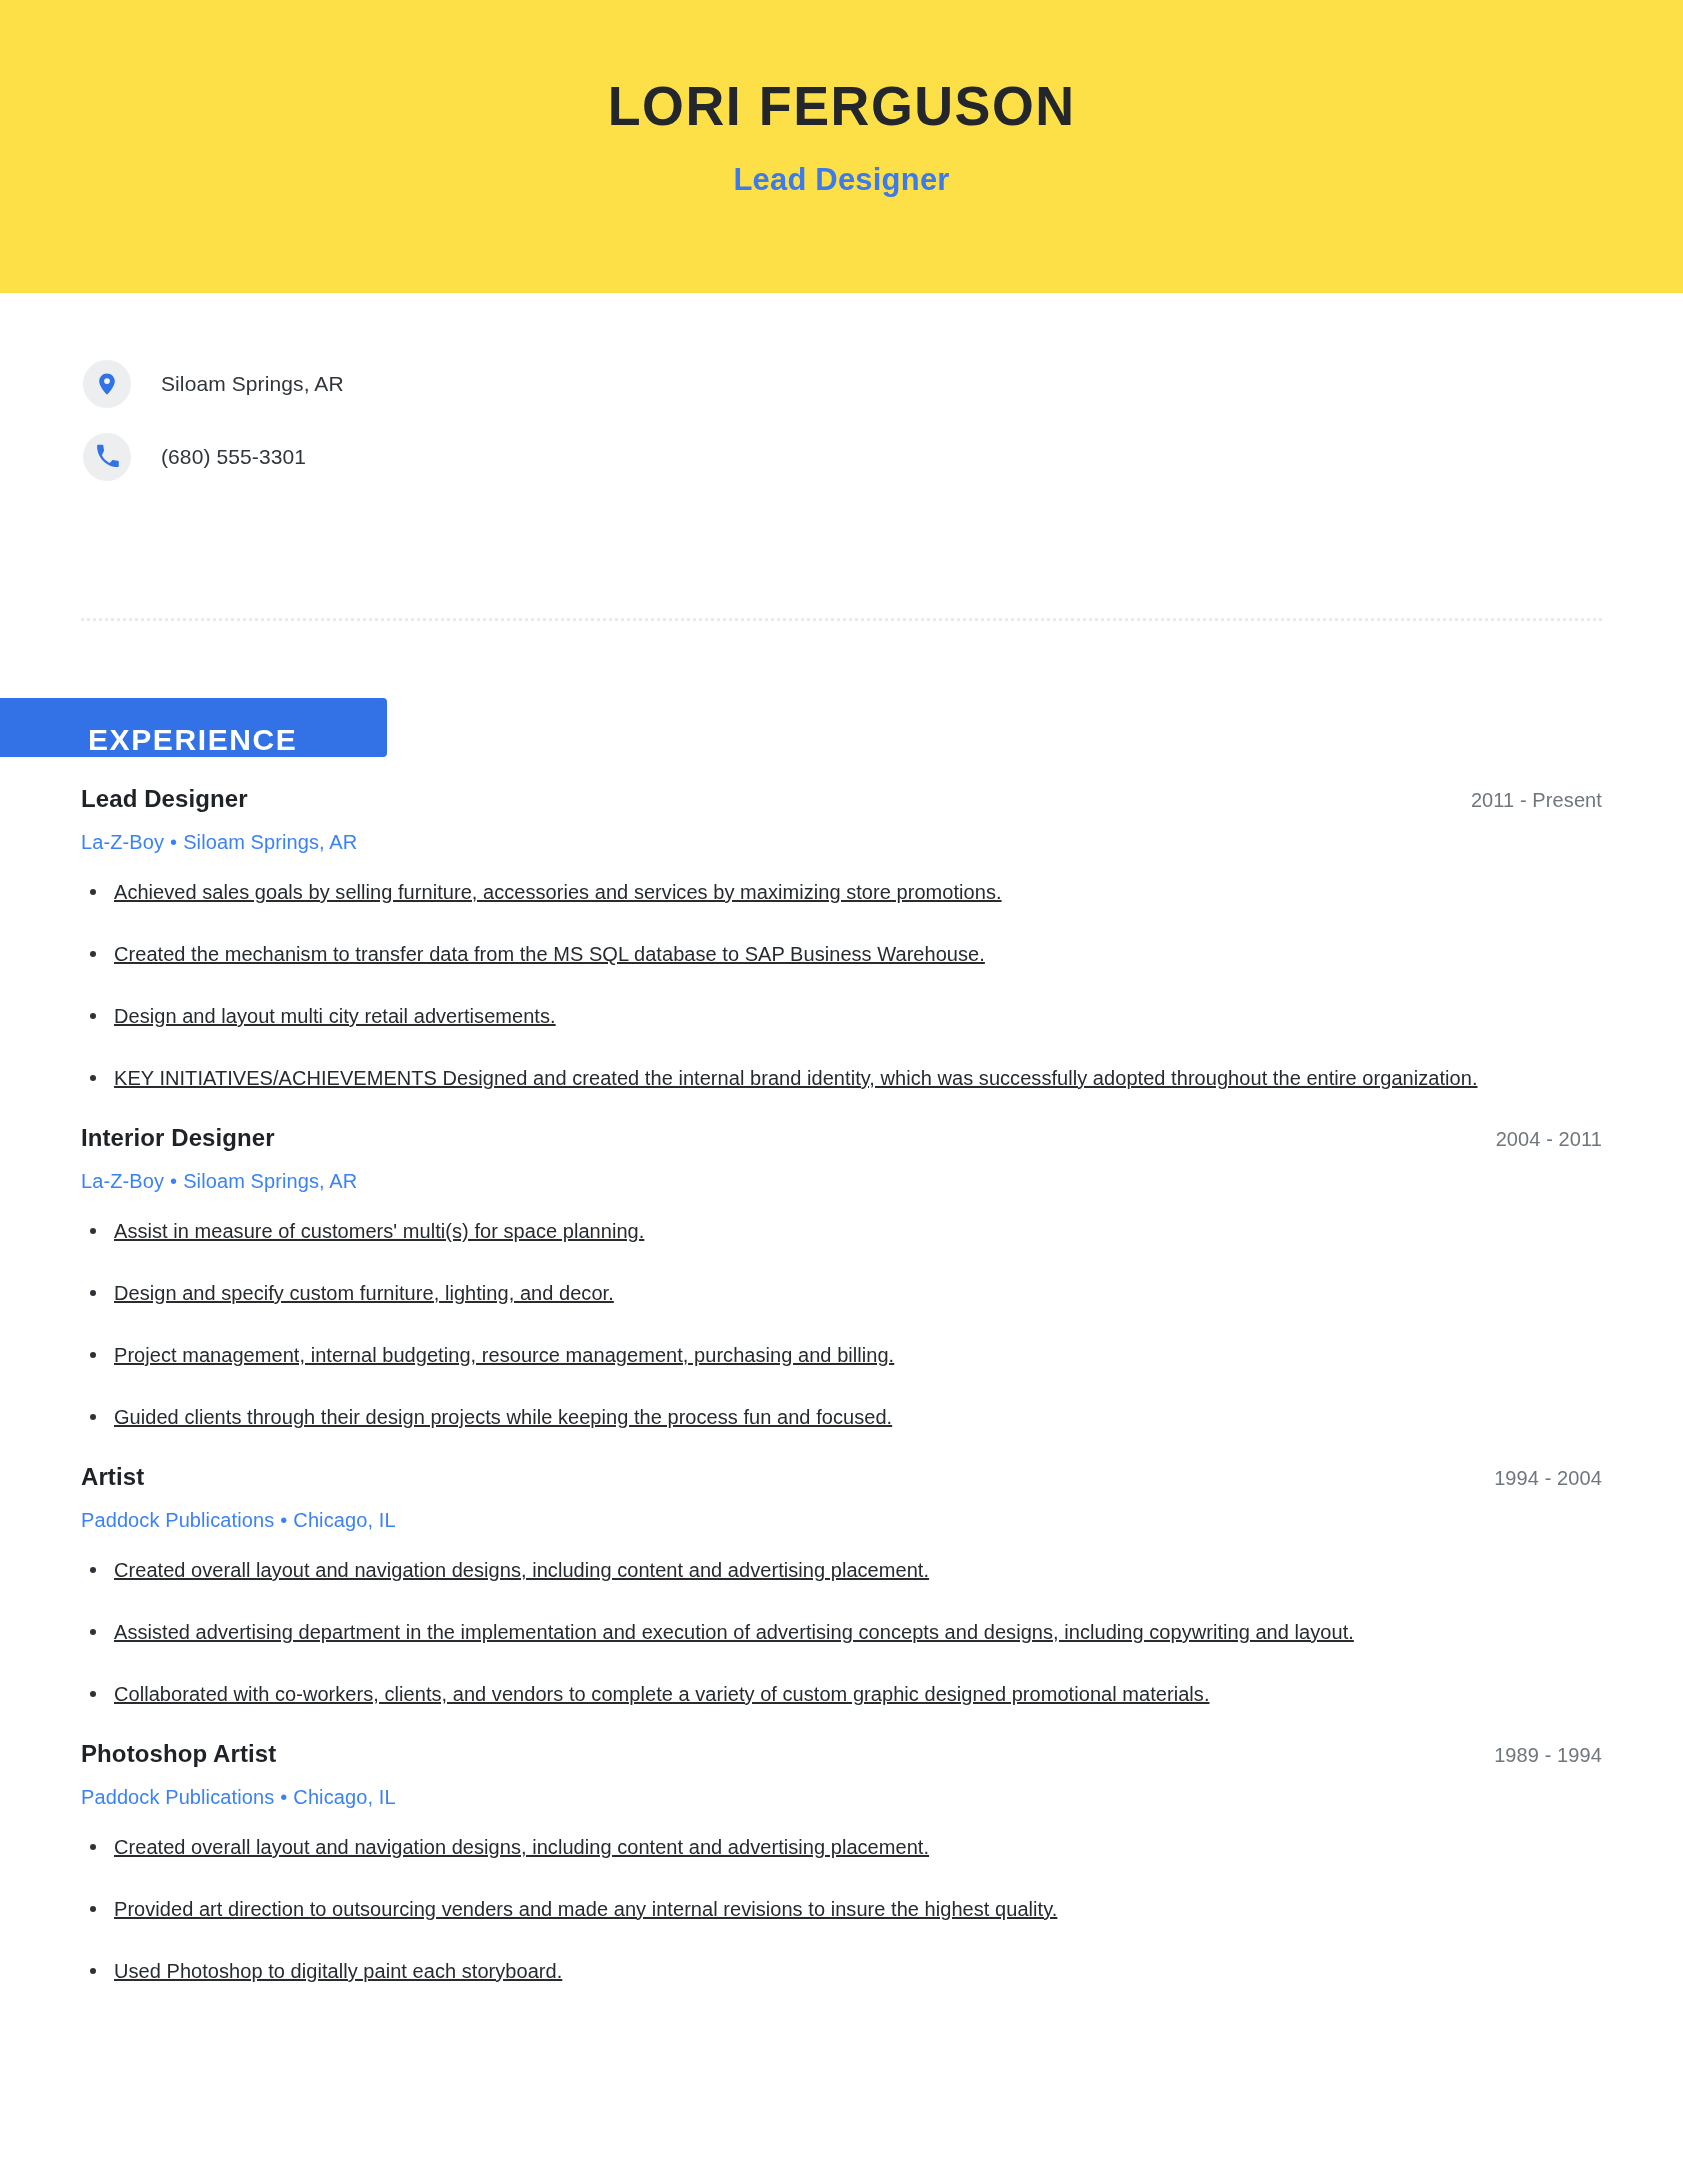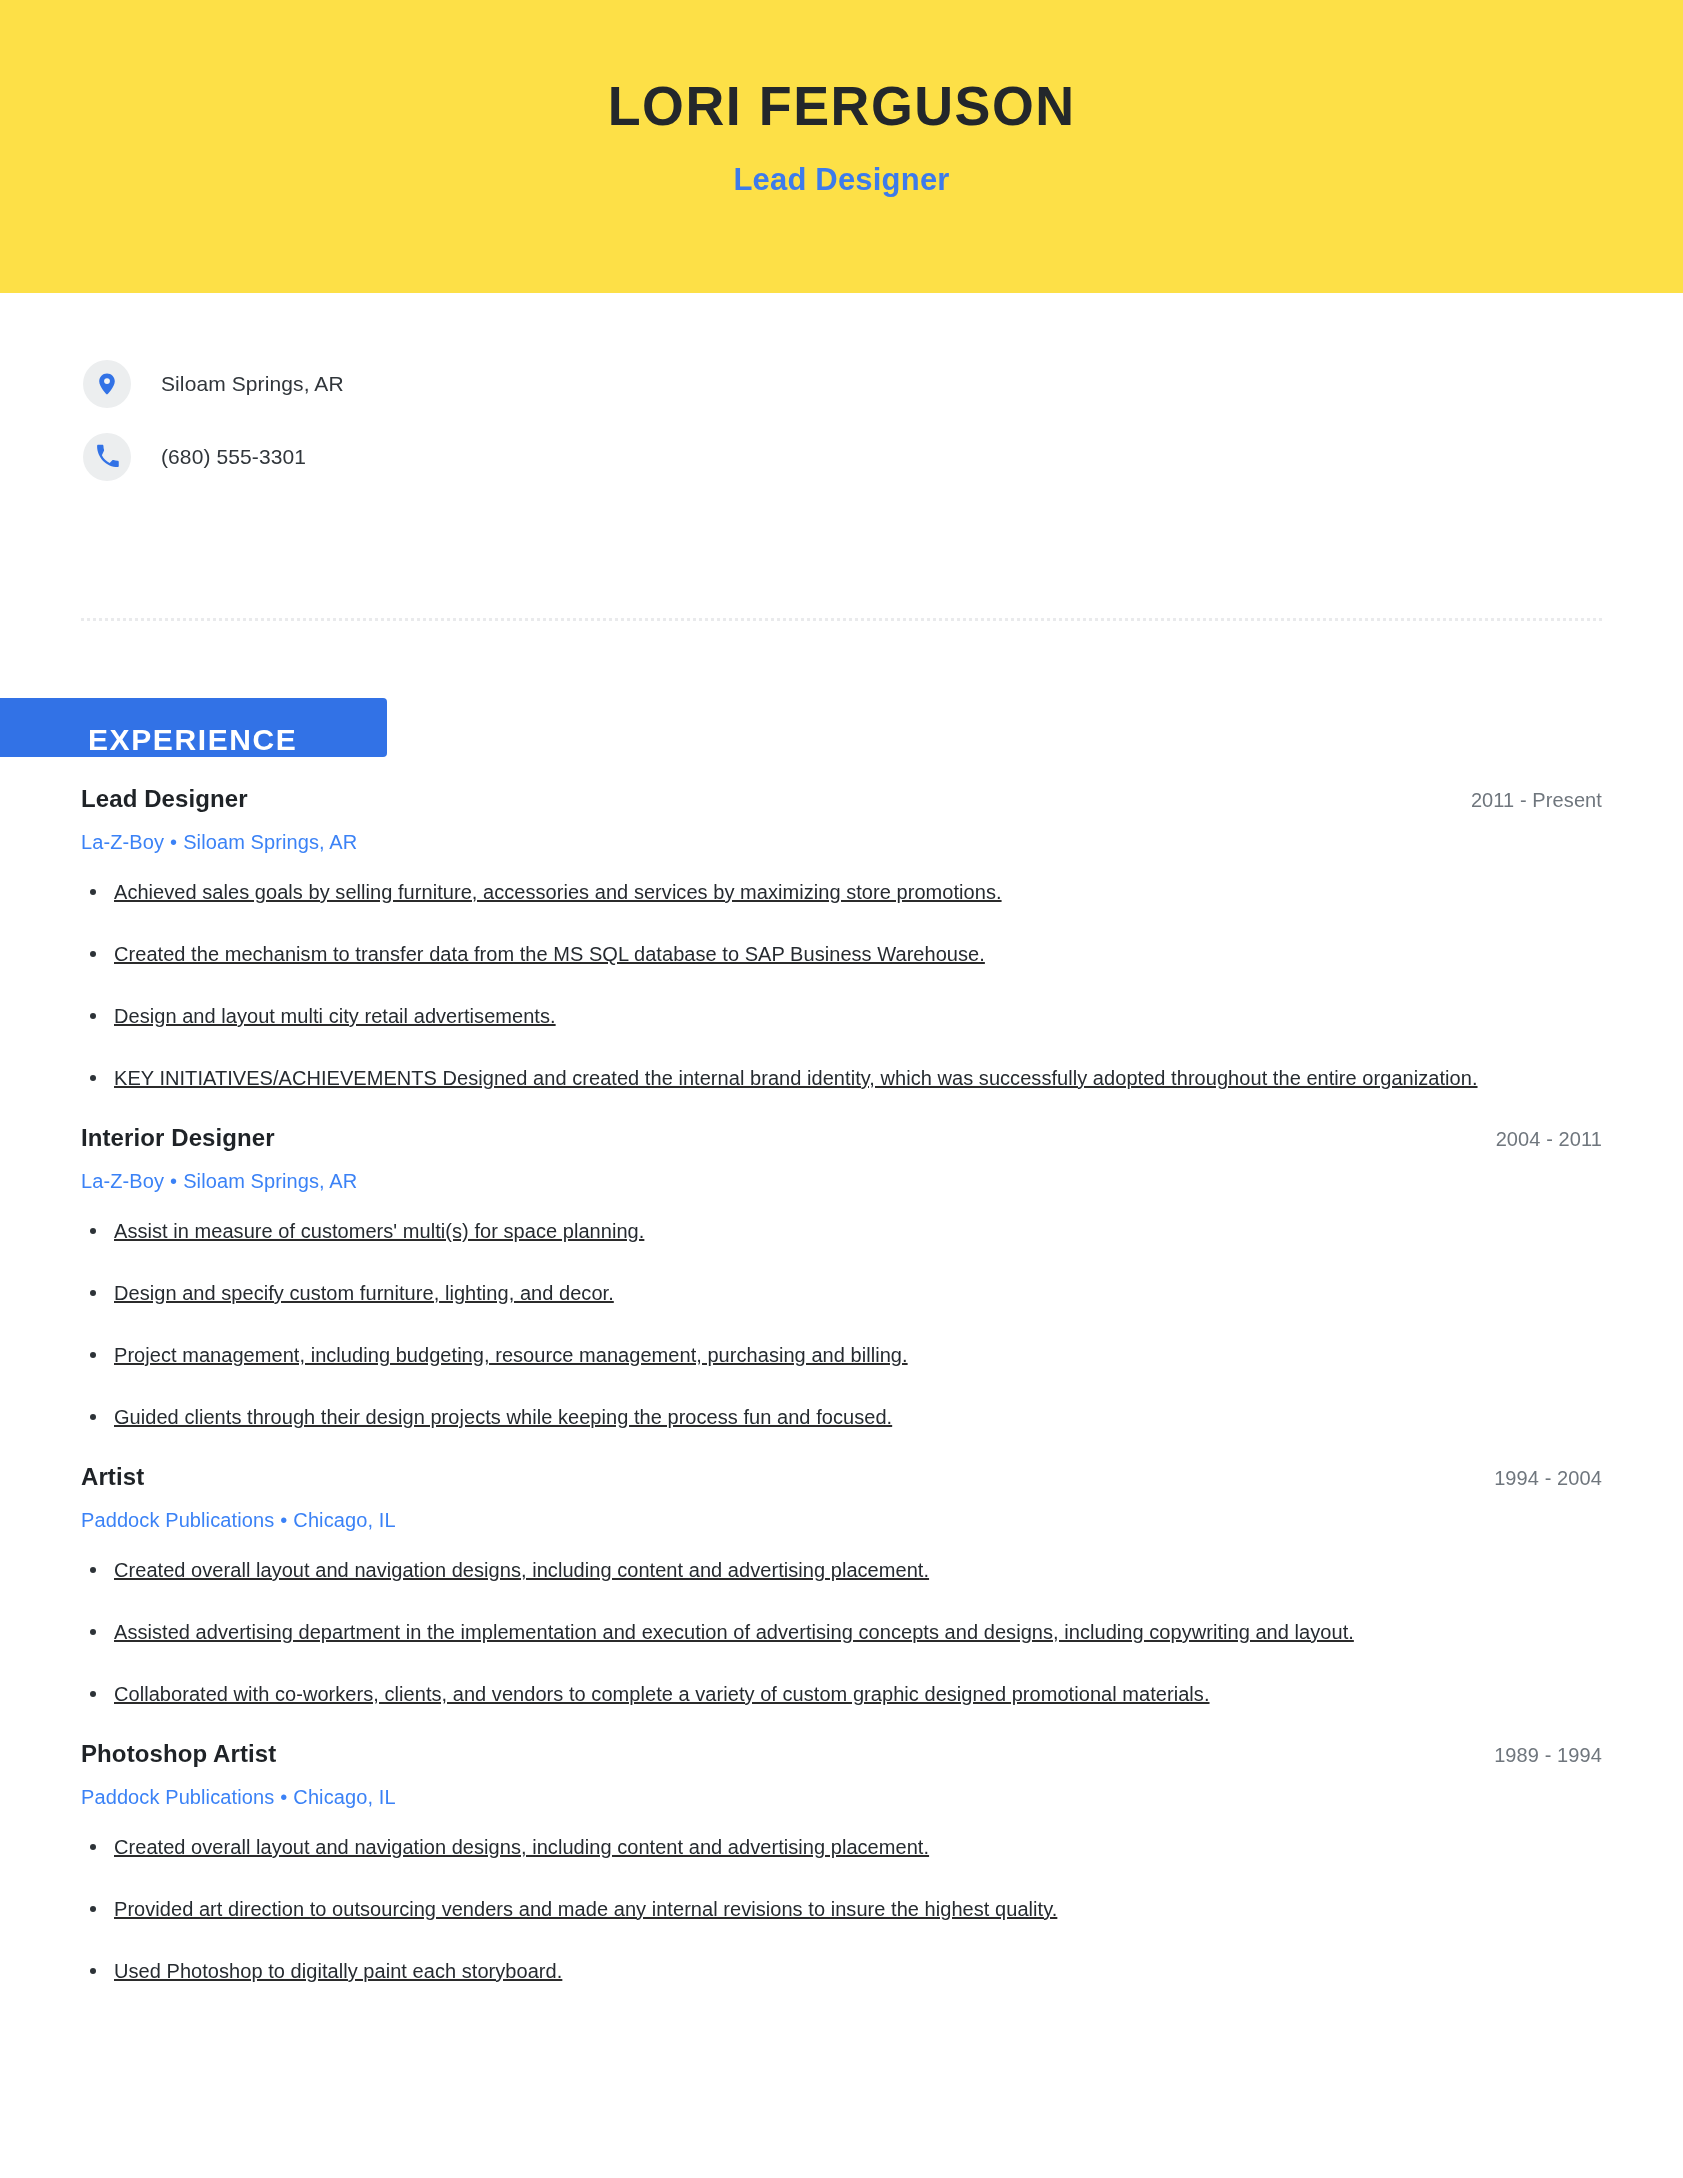--- a/index.html
+++ b/index.html
@@ -256,21 +256,21 @@
       </div>
       <div class="job">
         <div class="job-head">
           <div class="job-title">Interior Designer</div>
           <div class="job-dates">2004 - 2011</div>
         </div>
         <div class="job-meta"><span>La-Z-Boy</span><span class="sep">•</span><span>Siloam Springs, AR</span></div>
         <ul class="bullets">
           <li>Assist in measure of customers' multi(s) for space planning.</li>
           <li>Design and specify custom furniture, lighting, and decor.</li>
-          <li>Project management, including budgeting, resource management, purchasing and billing.</li>
+          <li>Project management, internal budgeting, resource management, purchasing and billing.</li>
           <li>Guided clients through their design projects while keeping the process fun and focused.</li>
         </ul>
       </div>
       <div class="job">
         <div class="job-head">
           <div class="job-title">Artist</div>
           <div class="job-dates">1994 - 2004</div>
         </div>
         <div class="job-meta"><span>Paddock Publications</span><span class="sep">•</span><span>Chicago, IL</span></div>
         <ul class="bullets">

